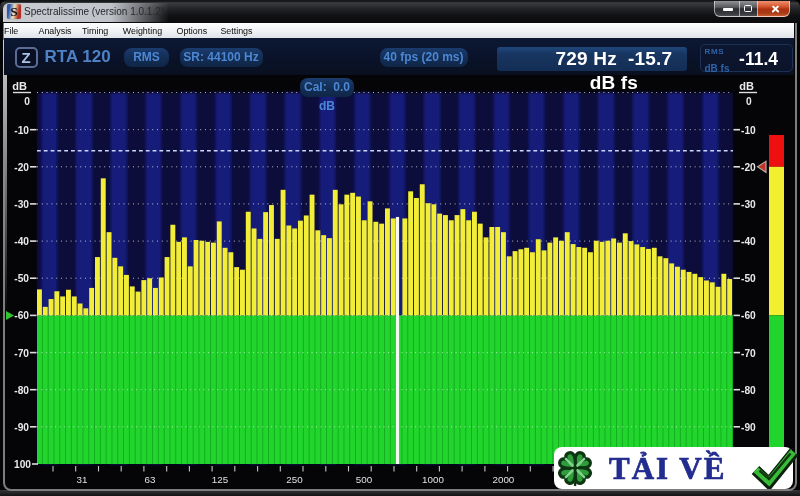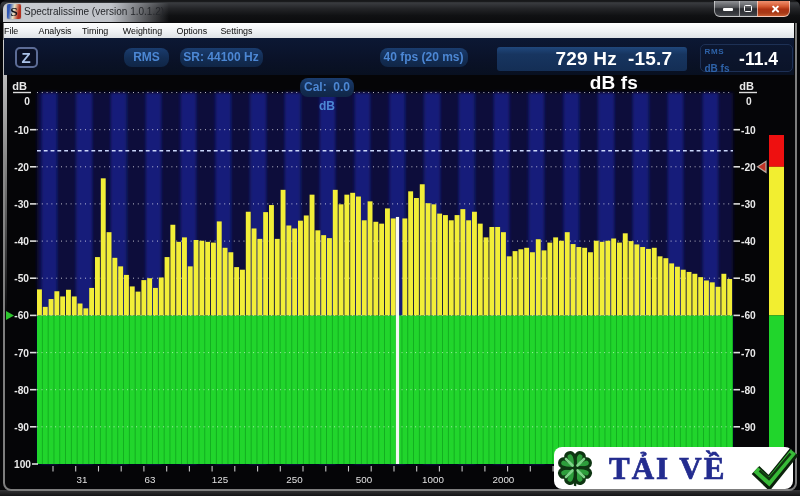--- a/index.html
+++ b/index.html
@@ -455,20 +455,21 @@
 <div class="menubar">
   <span style="left:0;">File</span>
   <span style="left:34.5px;">Analysis</span>
   <span style="left:78px;">Timing</span>
   <span style="left:118.8px;">Weighting</span>
   <span style="left:172.5px;text-align:right;">Options</span>
   <span style="left:216.4px;">Settings</span>
 </div>
 <div class="toolbar">
   <div class="zbtn">Z</div>
+  <div class="rta">RTA 120</div>
   <div class="tbtn" style="left:120px;width:45px;">RMS</div>
   <div class="tbtn" style="left:175.5px;width:83px;border-radius:8px;">SR: 44100 Hz</div>
   <div class="tbtn" style="left:296px;width:54px;margin-top:30px;">Cal:&nbsp; 0.0 dB</div>
   <div class="tbtn" style="left:375.5px;width:88px;">40 fps (20 ms)</div>
   <div class="bigbox">729 Hz&nbsp; -15.7 dB fs</div>
   <div class="rmspanel">
       <span class="l1">RMS</span>
       <span class="l2">dB fs</span>
       <span class="v">-11.4</span>
     </div>

